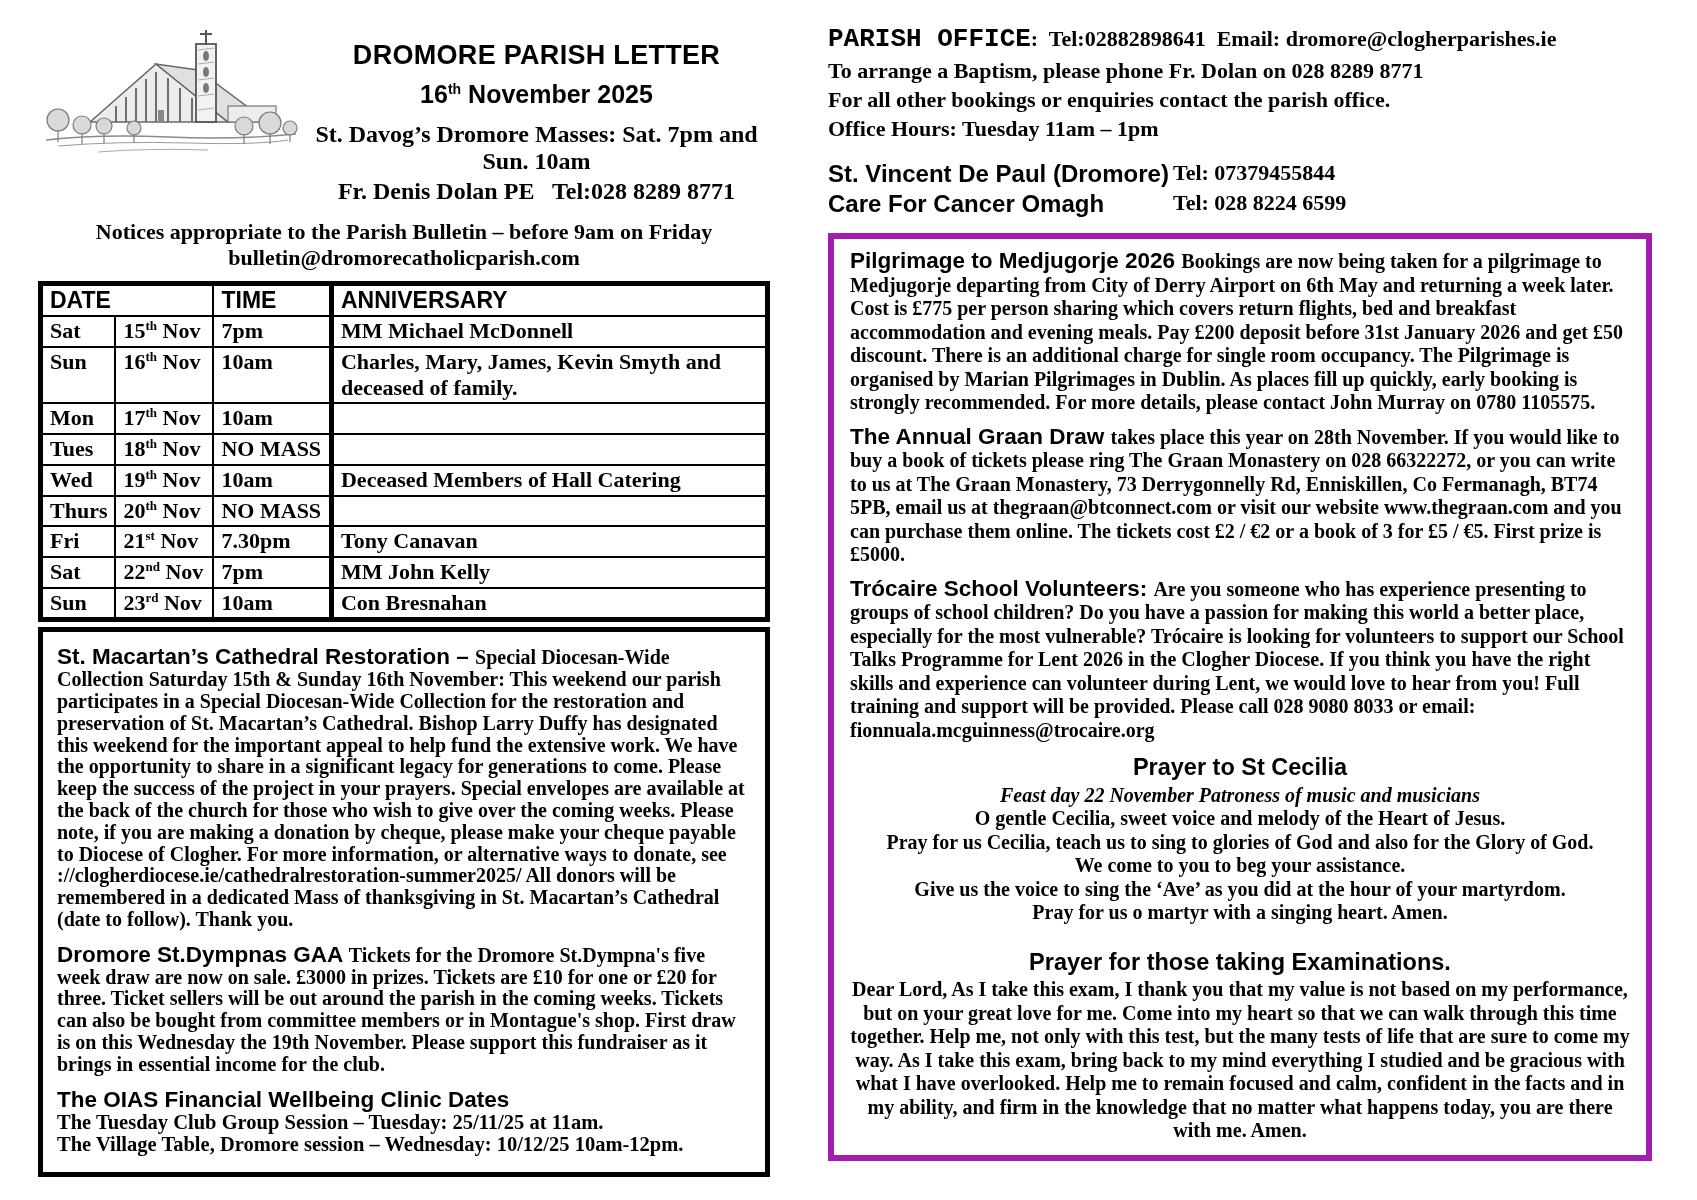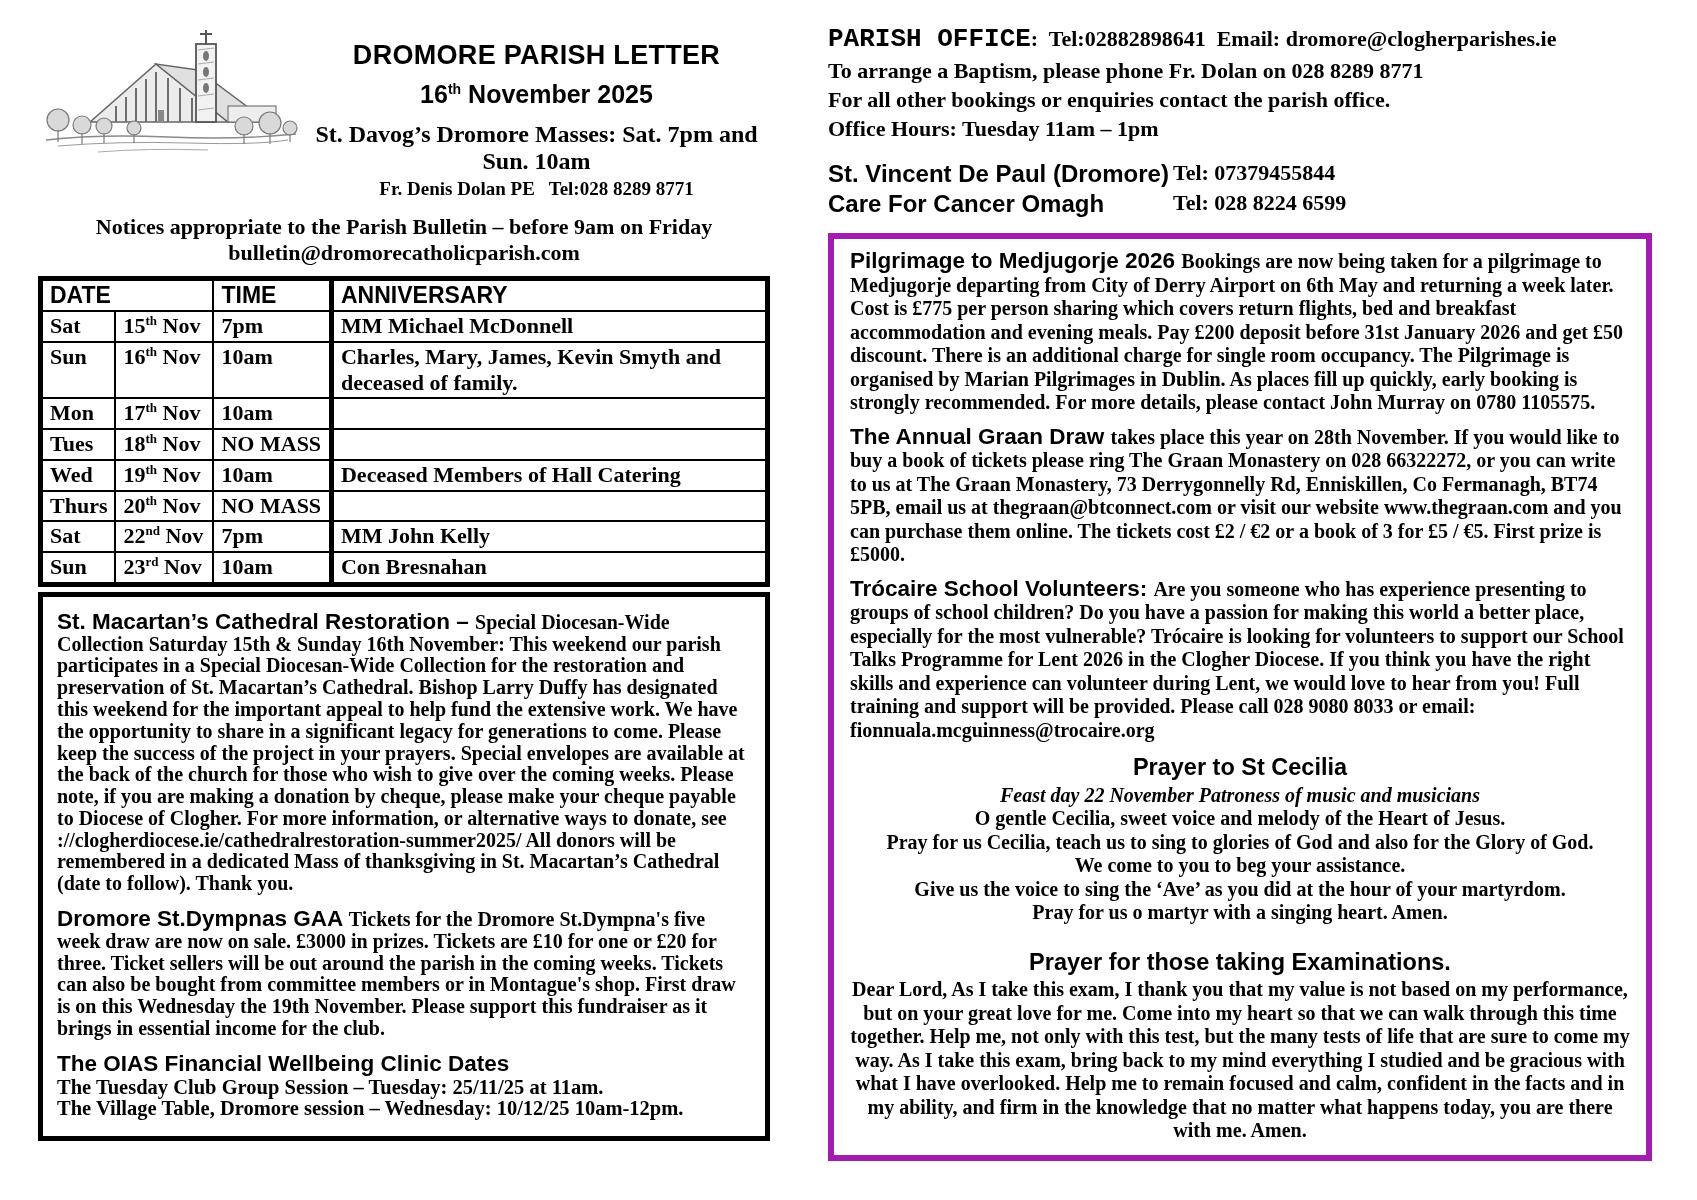--- a/index.html
+++ b/index.html
@@ -14,21 +14,21 @@
   .col-right { position:absolute; left:828px; top:22px; width:824px; }
 
   
   .header-row { display:flex; align-items:flex-start; }
   .church-wrap { flex:0 0 265px; }
   .header-text { flex:1; text-align:center; padding-top:18px; }
   .title    { font:bold 27px "Liberation Sans", sans-serif; letter-spacing:.3px; }
   .hdr-date { font:bold 25px "Liberation Sans", sans-serif; margin-top:9px; }
   .hdr-date sup { font-size:14px; }
   .hdr-masses { font-size:24px; margin-top:12px; white-space:pre-wrap; }
-  .hdr-priest { font-size:19px; margin-top:3px; white-space:pre-wrap; }
+  .hdr-priest { font-size:24px; margin-top:3px; white-space:pre-wrap; }
   .notices { text-align:center; font-size:22px; line-height:1.18; margin-top:14px; }
 
   
   table.mass-table { width:100%; border-collapse:collapse; margin-top:10px; border:5px solid #000; }
   .mass-table th, .mass-table td {
     border:2px solid #000; padding:1px 7px; text-align:left; vertical-align:top;
     font-size:22px; line-height:1.2;
   }
   .mass-table th { font:bold 23px "Liberation Sans", sans-serif; }
   .mass-table td sup { font-size:13px; }
@@ -186,20 +186,26 @@
         <td class="c-time">10am</td>
         <td>Deceased Members of Hall Catering</td>
       </tr>
       <tr>
         <td class="c-day">Thurs</td>
         <td class="c-date"><span>20</span><sup>th</sup><span> Nov</span></td>
         <td class="c-time">NO MASS</td>
         <td></td>
       </tr>
       <tr>
+        <td class="c-day">Fri</td>
+        <td class="c-date"><span>21</span><sup>st</sup><span> Nov</span></td>
+        <td class="c-time">7.30pm</td>
+        <td>Tony Canavan</td>
+      </tr>
+      <tr>
         <td class="c-day">Sat</td>
         <td class="c-date"><span>22</span><sup>nd</sup><span> Nov</span></td>
         <td class="c-time">7pm</td>
         <td>MM John Kelly</td>
       </tr>
       <tr>
         <td class="c-day">Sun</td>
         <td class="c-date"><span>23</span><sup>rd</sup><span> Nov</span></td>
         <td class="c-time">10am</td>
         <td>Con Bresnahan</td>

